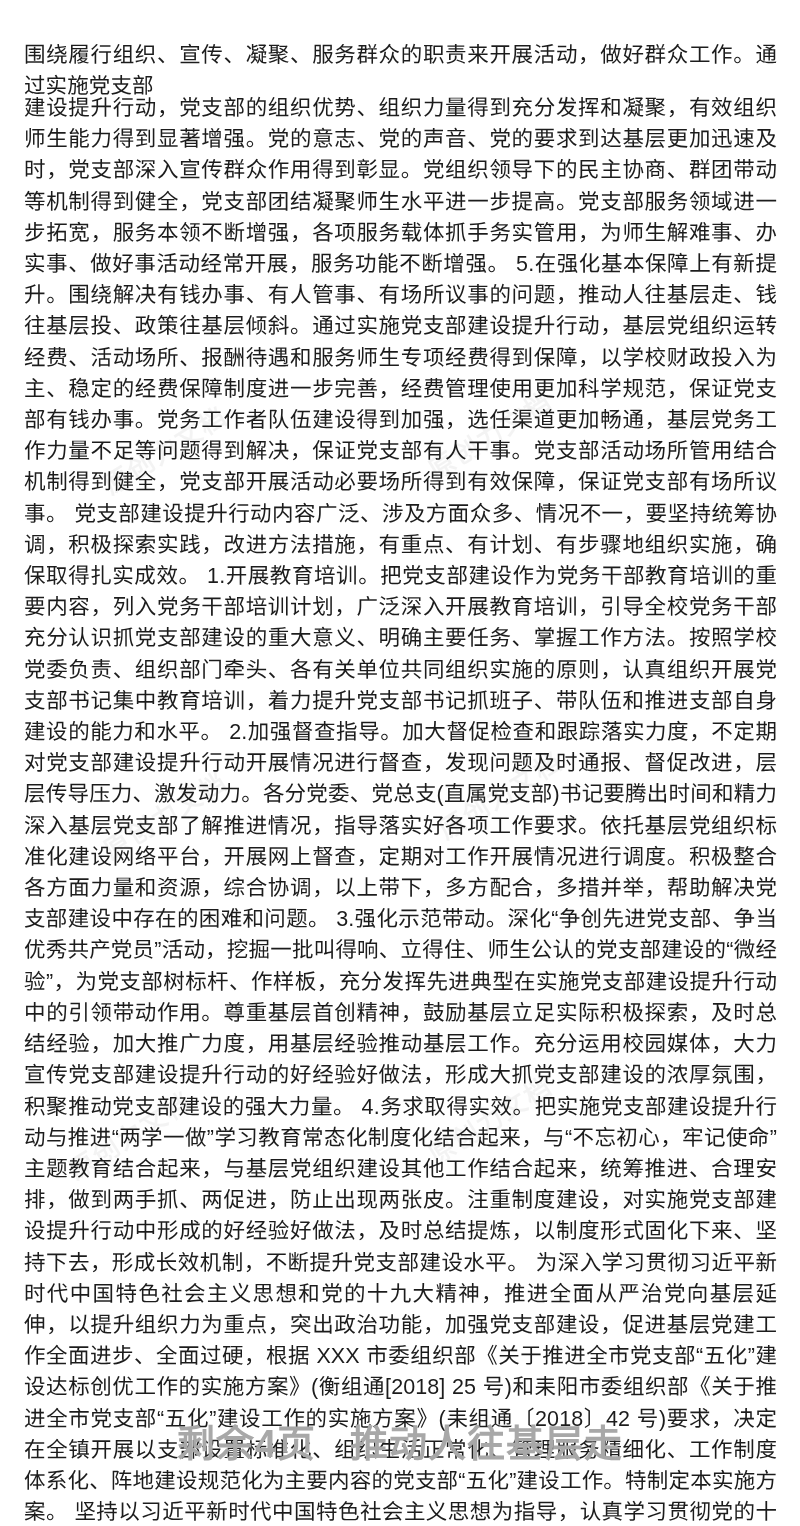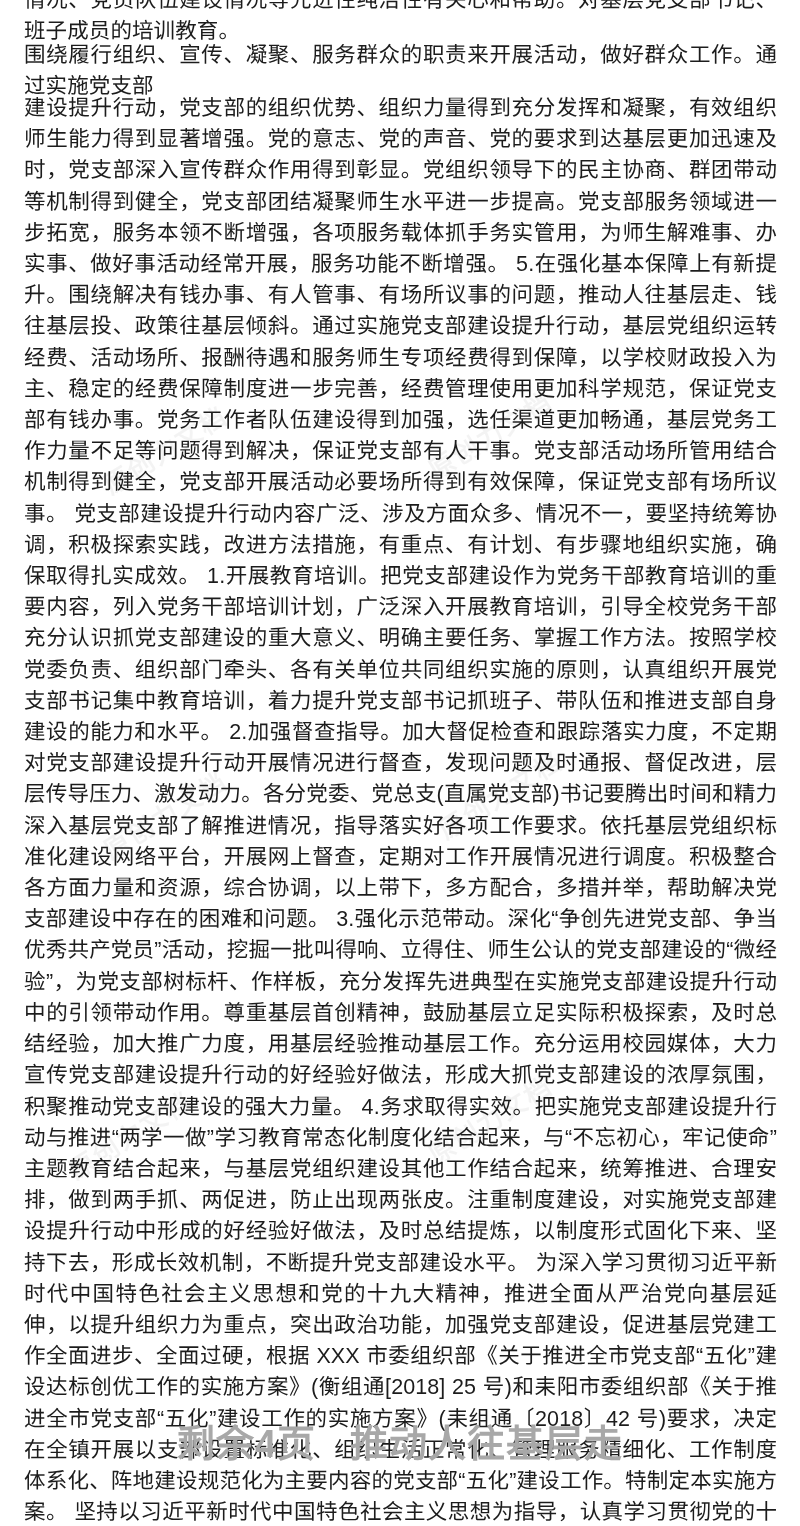--- a/index.html
+++ b/index.html
@@ -124,23 +124,20 @@
 
   <div class="watermark-layer">
     <div class="watermark wm-a">原创力文档</div>
     <div class="watermark wm-b">原创力文档</div>
     <div class="watermark wm-c">原创力文档</div>
     <div class="watermark wm-d">原创力文档</div>
     <div class="watermark wm-e">原创力文档</div>
     <div class="watermark wm-f">原创力文档</div>
   </div>
 
-  <div class="top-clip">
-    <div class="text-block block-top">情况、党员队伍建设情况等先进性纯洁性有关心和帮助。对基层党支部书记、班子成员的培训教育。</div>
-  </div>
   <div class="page-text">
     <div class="text-block" style="top:40px;">围绕履行组织、宣传、凝聚、服务群众的职责来开展活动，做好群众工作。通过实施党支部</div>
 
     <div class="text-block block-main">建设提升行动，党支部的组织优势、组织力量得到充分发挥和凝聚，有效组织师生能力得到显著增强。党的意志、党的声音、党的要求到达基层更加迅速及时，党支部深入宣传群众作用得到彰显。党组织领导下的民主协商、群团带动等机制得到健全，党支部团结凝聚师生水平进一步提高。党支部服务领域进一步拓宽，服务本领不断增强，各项服务载体抓手务实管用，为师生解难事、办实事、做好事活动经常开展，服务功能不断增强。 5.在强化基本保障上有新提升。围绕解决有钱办事、有人管事、有场所议事的问题，推动人往基层走、钱往基层投、政策往基层倾斜。通过实施党支部建设提升行动，基层党组织运转经费、活动场所、报酬待遇和服务师生专项经费得到保障，以学校财政投入为主、稳定的经费保障制度进一步完善，经费管理使用更加科学规范，保证党支部有钱办事。党务工作者队伍建设得到加强，选任渠道更加畅通，基层党务工作力量不足等问题得到解决，保证党支部有人干事。党支部活动场所管用结合机制得到健全，党支部开展活动必要场所得到有效保障，保证党支部有场所议事。 党支部建设提升行动内容广泛、涉及方面众多、情况不一，要坚持统筹协调，积极探索实践，改进方法措施，有重点、有计划、有步骤地组织实施，确保取得扎实成效。 1.开展教育培训。把党支部建设作为党务干部教育培训的重要内容，列入党务干部培训计划，广泛深入开展教育培训，引导全校党务干部充分认识抓党支部建设的重大意义、明确主要任务、掌握工作方法。按照学校党委负责、组织部门牵头、各有关单位共同组织实施的原则，认真组织开展党支部书记集中教育培训，着力提升党支部书记抓班子、带队伍和推进支部自身建设的能力和水平。 2.加强督查指导。加大督促检查和跟踪落实力度，不定期对党支部建设提升行动开展情况进行督查，发现问题及时通报、督促改进，层层传导压力、激发动力。各分党委、党总支(直属党支部)书记要腾出时间和精力深入基层党支部了解推进情况，指导落实好各项工作要求。依托基层党组织标准化建设网络平台，开展网上督查，定期对工作开展情况进行调度。积极整合各方面力量和资源，综合协调，以上带下，多方配合，多措并举，帮助解决党支部建设中存在的困难和问题。 3.强化示范带动。深化“争创先进党支部、争当优秀共产党员”活动，挖掘一批叫得响、立得住、师生公认的党支部建设的“微经验”，为党支部树标杆、作样板，充分发挥先进典型在实施党支部建设提升行动中的引领带动作用。尊重基层首创精神，鼓励基层立足实际积极探索，及时总结经验，加大推广力度，用基层经验推动基层工作。充分运用校园媒体，大力宣传党支部建设提升行动的好经验好做法，形成大抓党支部建设的浓厚氛围，积聚推动党支部建设的强大力量。 4.务求取得实效。把实施党支部建设提升行动与推进“两学一做”学习教育常态化制度化结合起来，与“不忘初心，牢记使命”主题教育结合起来，与基层党组织建设其他工作结合起来，统筹推进、合理安排，做到两手抓、两促进，防止出现两张皮。注重制度建设，对实施党支部建设提升行动中形成的好经验好做法，及时总结提炼，以制度形式固化下来、坚持下去，形成长效机制，不断提升党支部建设水平。 为深入学习贯彻习近平新时代中国特色社会主义思想和党的十九大精神，推进全面从严治党向基层延伸，以提升组织力为重点，突出政治功能，加强党支部建设，促进基层党建工作全面进步、全面过硬，根据 XXX 市委组织部《关于推进全市党支部“五化”建设达标创优工作的实施方案》(衡组通[2018] 25 号)和耒阳市委组织部《关于推进全市党支部“五化”建设工作的实施方案》(耒组通〔2018〕42 号)要求，决定在全镇开展以支部设置标准化、组织生活正常化、管理服务精细化、工作制度体系化、阵地建设规范化为主要内容的党支部“五化”建设工作。特制定本实施方案。 坚持以习近平新时代中国特色社会主义思想为指导，认真学习贯彻党的十九大精神，落实新时代党的建设总要求，以党的政治建设为统领，以提升组织力为重点，牢固树立党的一切工作到支部的鲜明导向，结合开展“不忘初心、牢记使命”主题教育和推进“两学一做”学习教育常态化制度化，围绕“政治坚定、组织健全、队伍过硬、机制完善、服务优曼、保障有力”的总目标，深入开展党支部“五化”建设，突出抓基层打、打基础，强功能、补短板，重创新、求实效，推动各领域党支部缝全基本组织、建强基本队</div>
   </div>
 
   <div class="paywall">
     <span>剩余4页</span>
     <span>推动人往基层走</span>
   </div>

